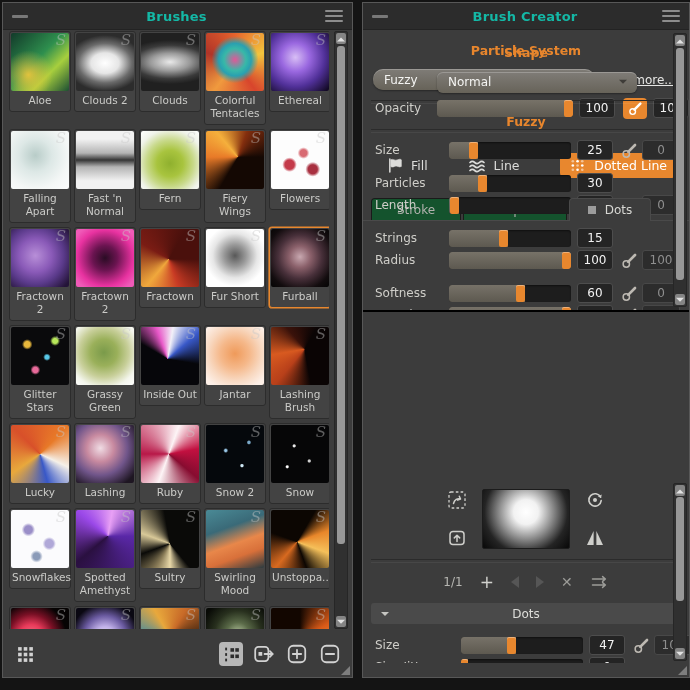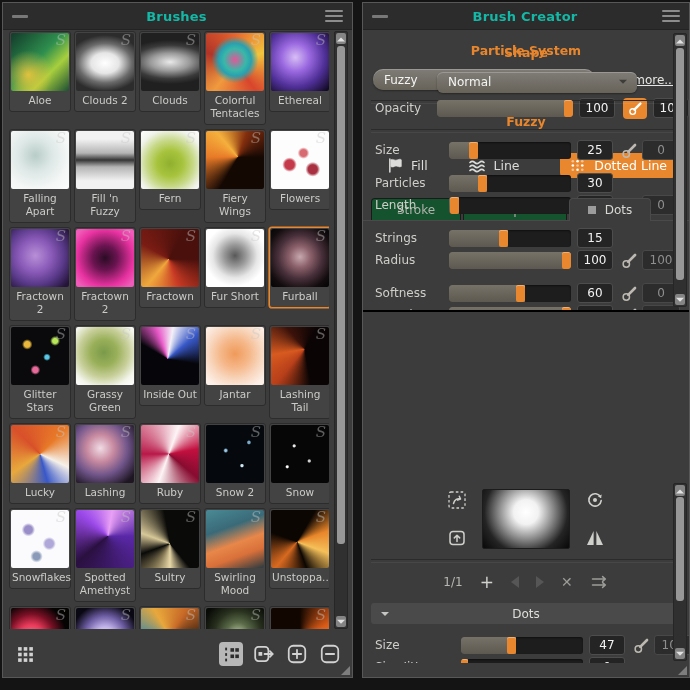--- a/index.html
+++ b/index.html
@@ -174,21 +174,21 @@
           <div class="brush-cell">
             <div class="brush-thumb" style="background: radial-gradient(circle at 42% 42%, rgb(184, 204, 200) 0%, rgb(221, 232, 230) 35%, rgb(244, 247, 246) 70%, rgb(252, 253, 253) 100%);">
               <span class="wm">S</span>
             </div>
             <div class="brush-name">Falling Apart</div>
           </div>
           <div class="brush-cell">
             <div class="brush-thumb" style="background: linear-gradient(rgb(242, 242, 242) 14%, rgb(180, 180, 180) 38%, rgb(53, 53, 53) 50%, rgb(180, 180, 180) 62%, rgb(242, 242, 242) 86%);">
               <span class="wm">S</span>
             </div>
-            <div class="brush-name">Fill 'n Fuzzy</div>
+            <div class="brush-name">Fast 'n Normal</div>
           </div>
           <div class="brush-cell">
             <div class="brush-thumb" style="background: radial-gradient(circle at 50% 56%, rgb(143, 176, 46) 0%, rgb(168, 196, 62) 30%, rgb(200, 217, 138) 54%, rgb(240, 243, 234) 78%, rgb(255, 255, 255) 100%);">
               <span class="wm">S</span>
             </div>
             <div class="brush-name">Fern</div>
           </div>
           <div class="brush-cell">
             <div class="brush-thumb" style="background: conic-gradient(from 210deg at 55% 45%, rgb(20, 8, 3), rgb(232, 122, 40) 60deg, rgb(245, 176, 60) 110deg, rgb(131, 46, 14) 170deg, rgb(20, 8, 3) 240deg);">
               <span class="wm">S</span>
@@ -252,21 +252,21 @@
           <div class="brush-cell">
             <div class="brush-thumb" style="background: radial-gradient(circle at 50% 46%, rgb(239, 154, 90) 0%, rgb(245, 184, 138) 34%, rgb(248, 216, 192) 62%, rgb(253, 240, 232) 88%);">
               <span class="wm">S</span>
             </div>
             <div class="brush-name">Jantar</div>
           </div>
           <div class="brush-cell">
             <div class="brush-thumb" style="background: conic-gradient(from 170deg at 58% 38%, rgb(10, 4, 4), rgb(184, 64, 26) 50deg, rgb(216, 90, 32) 90deg, rgb(58, 18, 10) 150deg, rgb(10, 4, 4) 220deg);">
               <span class="wm">S</span>
             </div>
-            <div class="brush-name">Lashing Tail</div>
+            <div class="brush-name">Lashing Brush</div>
           </div>
           <div class="brush-cell">
             <div class="brush-thumb" style="background: conic-gradient(from 45deg, rgb(232, 122, 40), rgb(245, 240, 232) 70deg, rgb(56, 88, 200) 120deg, rgb(232, 168, 60) 190deg, rgb(216, 80, 42) 270deg, rgb(232, 122, 40));">
               <span class="wm">S</span>
             </div>
             <div class="brush-name">Lucky</div>
           </div>
           <div class="brush-cell">
             <div class="brush-thumb" style="background: radial-gradient(circle at 42% 40%, rgb(240, 220, 228) 0%, rgb(200, 138, 160) 28%, rgb(112, 85, 138) 56%, rgb(30, 22, 34) 88%);">
               <span class="wm">S</span>

